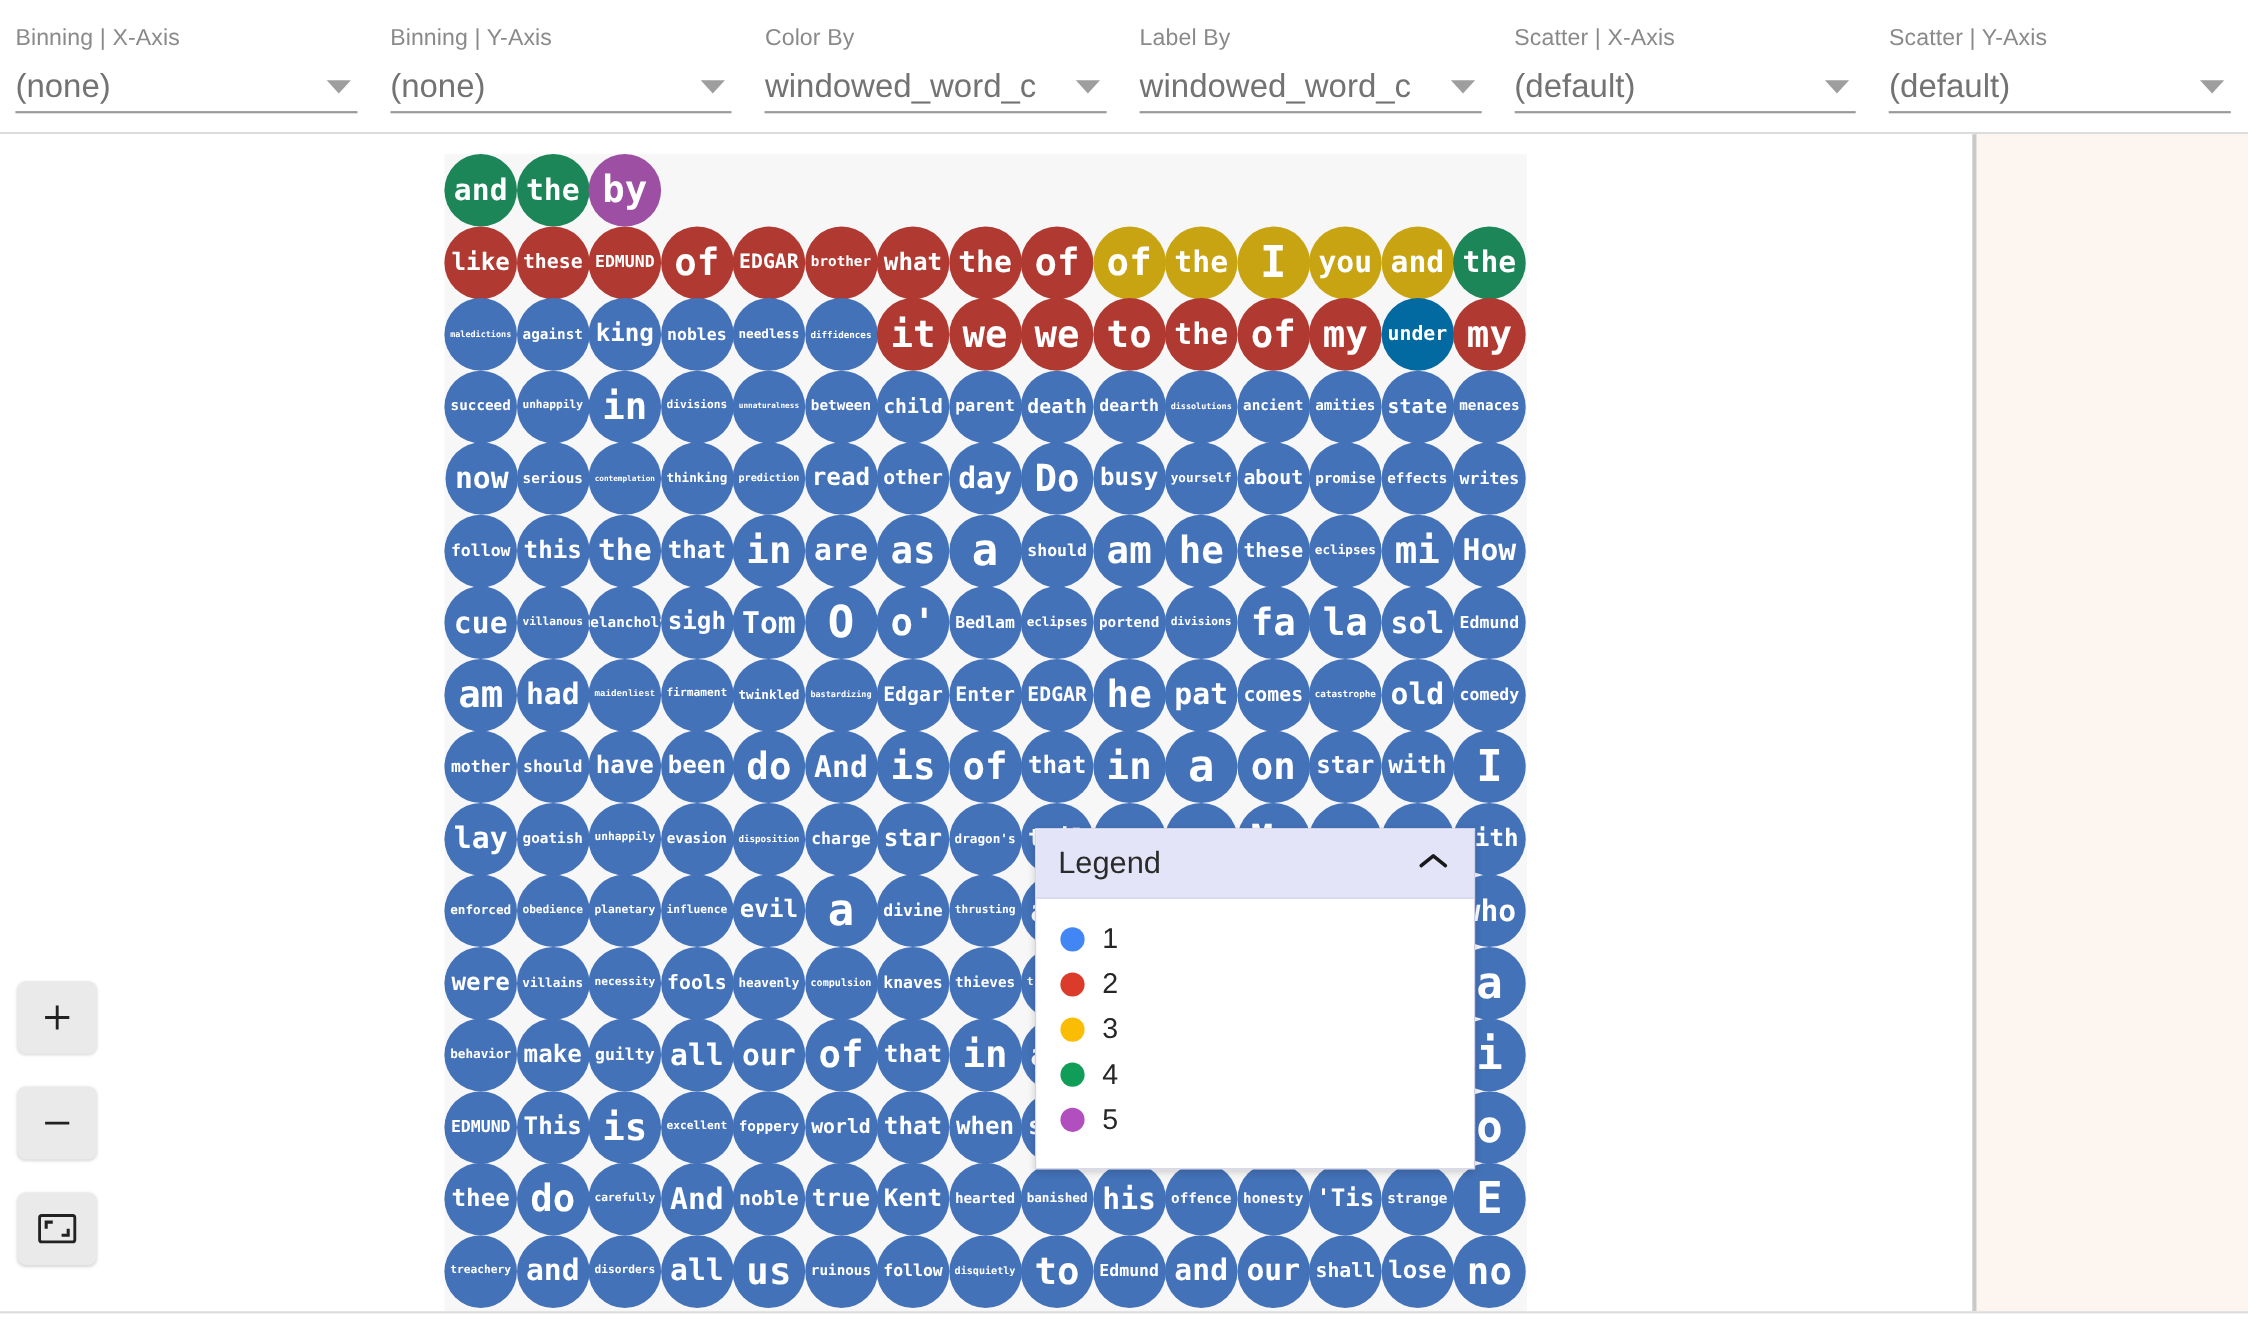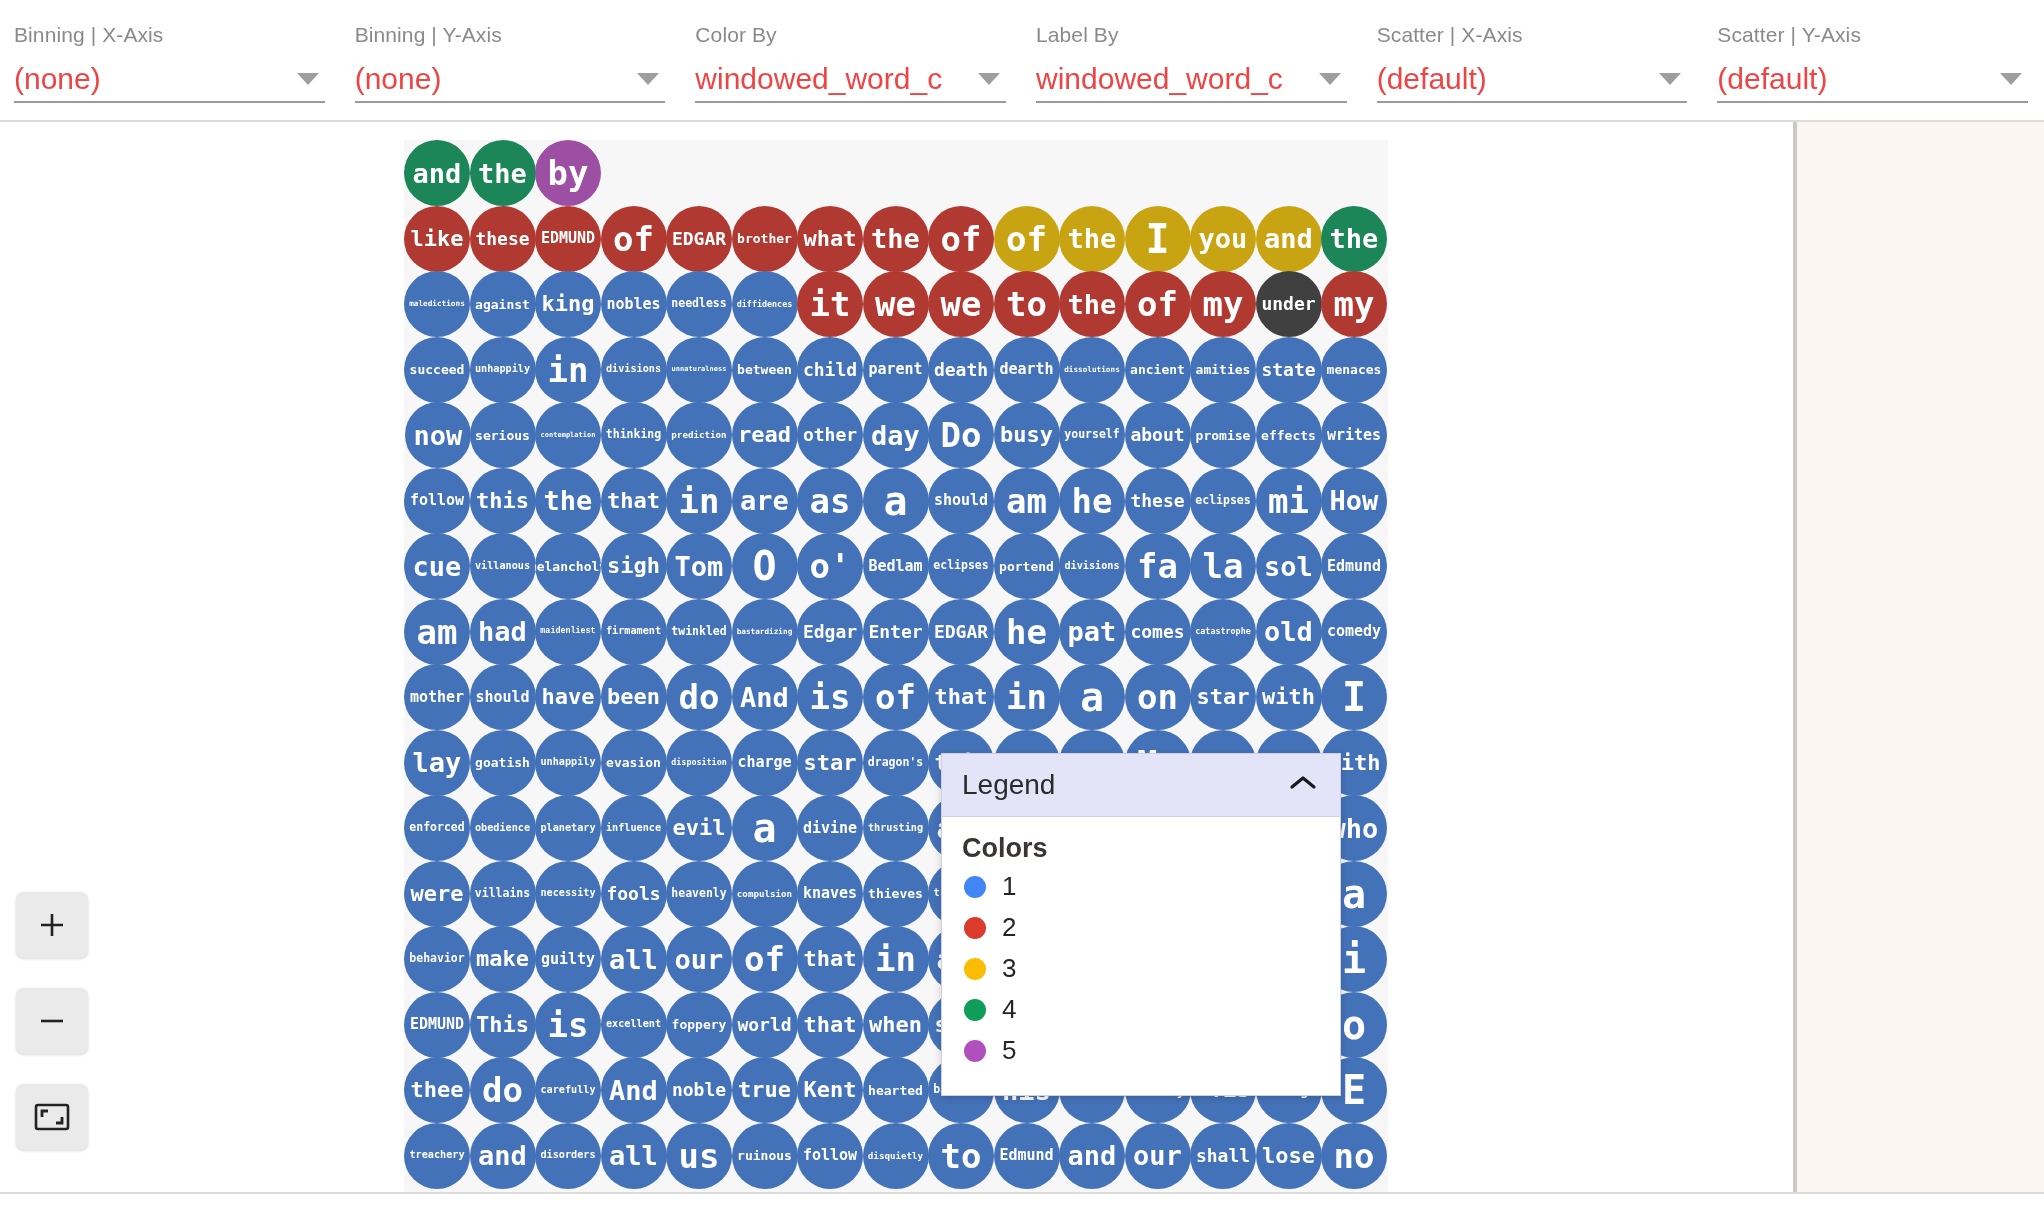--- a/index.html
+++ b/index.html
@@ -39,21 +39,21 @@
   .selectbox {
     position: relative;
     margin-top: 9px;
     height: 46px;
     border-bottom: 2px solid #9a9a9a;
     display: flex;
     align-items: center;
   }
   .selvalue {
     font-size: 30px;
-    color: #ef4444;
+    color: #737373;
     line-height: 36px;
     white-space: nowrap;
     overflow: hidden;
     max-width: 270px;
     font-family: "Liberation Sans", sans-serif;
   }
   .caret {
     position: absolute; right: 6px; top: 50%;
     transform: translateY(-50%);
     width: 0; height: 0;
@@ -342,21 +342,21 @@
           </div>
           <div class="node" style="left: 655px; top: 131px; width: 66px; height: 66px; background: rgb(176, 58, 50);">
             <span style="font-size: 27px;">the</span>
           </div>
           <div class="node" style="left: 720.5px; top: 131px; width: 66px; height: 66px; background: rgb(176, 58, 50);">
             <span style="font-size: 34px;">of</span>
           </div>
           <div class="node" style="left: 786px; top: 131px; width: 66px; height: 66px; background: rgb(176, 58, 50);">
             <span style="font-size: 34px;">my</span>
           </div>
-          <div class="node" style="left: 851.5px; top: 131px; width: 66px; height: 66px; background: #404040;">
+          <div class="node" style="left: 851.5px; top: 131px; width: 66px; height: 66px; background: #0369a1;">
             <span style="font-size: 18px;">under</span>
           </div>
           <div class="node" style="left: 917px; top: 131px; width: 66px; height: 66px; background: rgb(176, 58, 50);">
             <span style="font-size: 34px;">my</span>
           </div>
           <div class="node" style="left: 0px; top: 196.5px; width: 66px; height: 66px; background: rgb(68, 114, 184);">
             <span style="font-size: 13px;">succeed</span>
           </div>
           <div class="node" style="left: 65.5px; top: 196.5px; width: 66px; height: 66px; background: rgb(68, 114, 184);">
             <span style="font-size: 10.2px;">unhappily</span>
@@ -972,21 +972,20 @@
     <div class="legend" style="left:941px; top:631px;">
       <div class="legend-header">
         <span class="legend-title">Legend</span>
         <span>
           <svg width="30" height="20" viewBox="0 0 30 20">
               <path d="M4 14 L15 5 L26 14" stroke="#1a1a1a" stroke-width="3.2" fill="none" stroke-linecap="round" stroke-linejoin="round"></path>
             </svg>
         </span>
       </div>
       <div class="legend-body">
-        <div class="legend-section-title">Colors</div>
         <div id="legend-items">
             <div class="legend-item">
               <span class="legend-swatch" style="background: rgb(66, 133, 244);"></span>
               <span class="legend-label">1</span>
             </div>
             <div class="legend-item">
               <span class="legend-swatch" style="background: rgb(219, 59, 43);"></span>
               <span class="legend-label">2</span>
             </div>
             <div class="legend-item">

